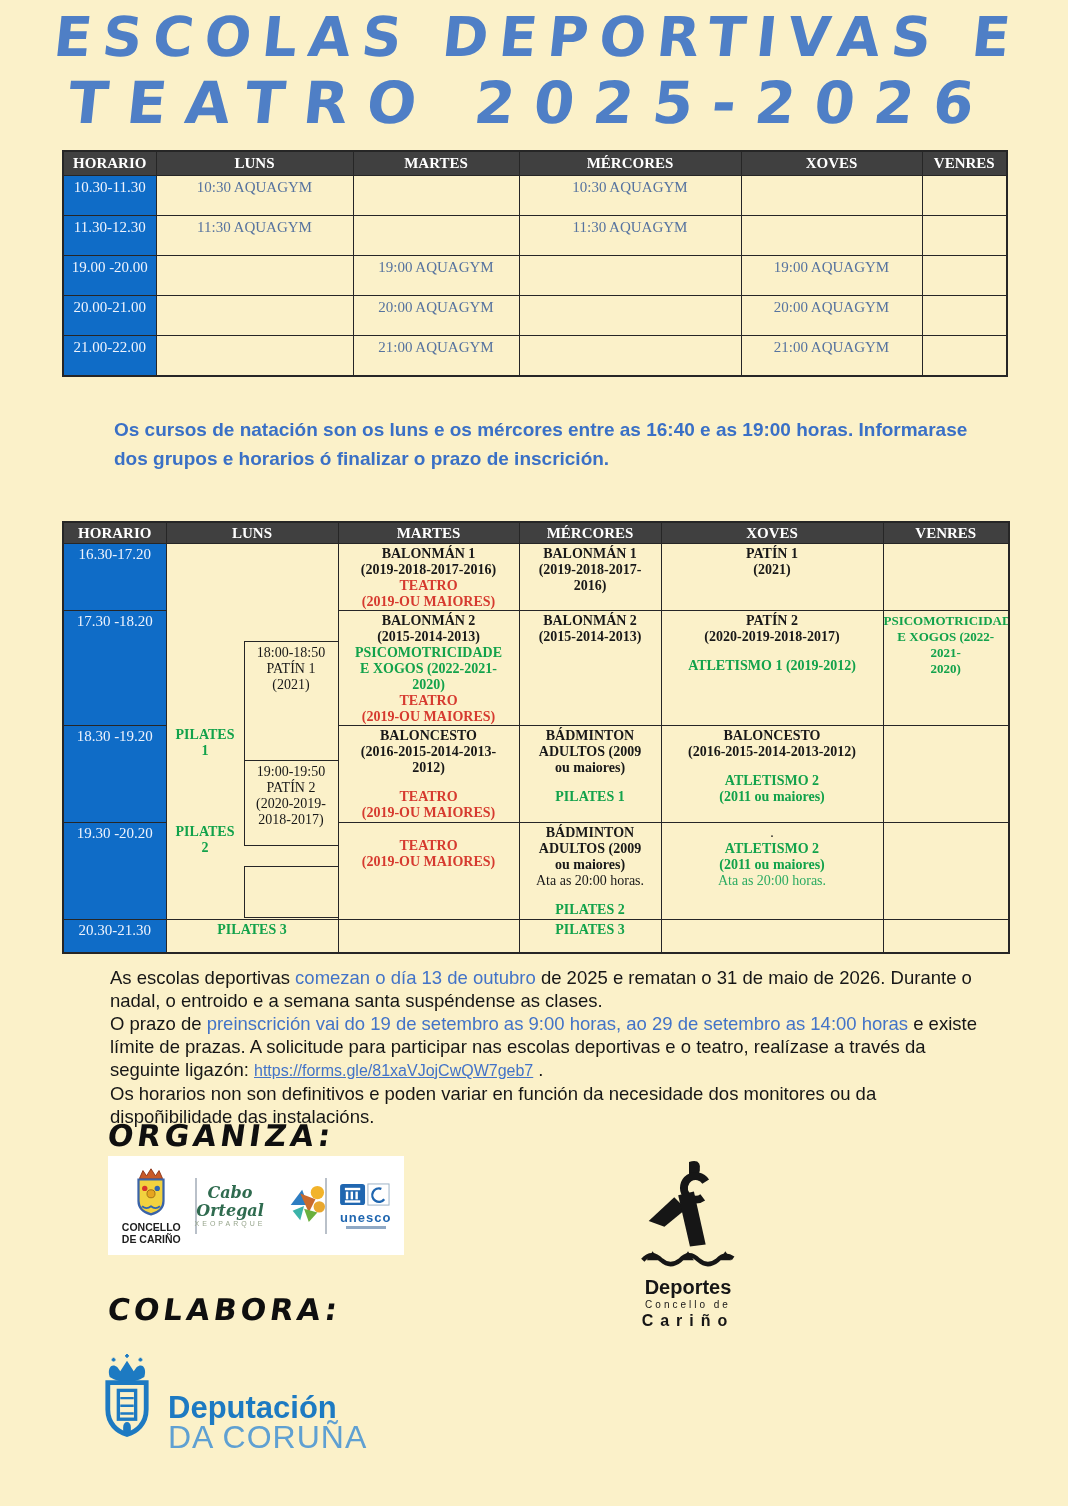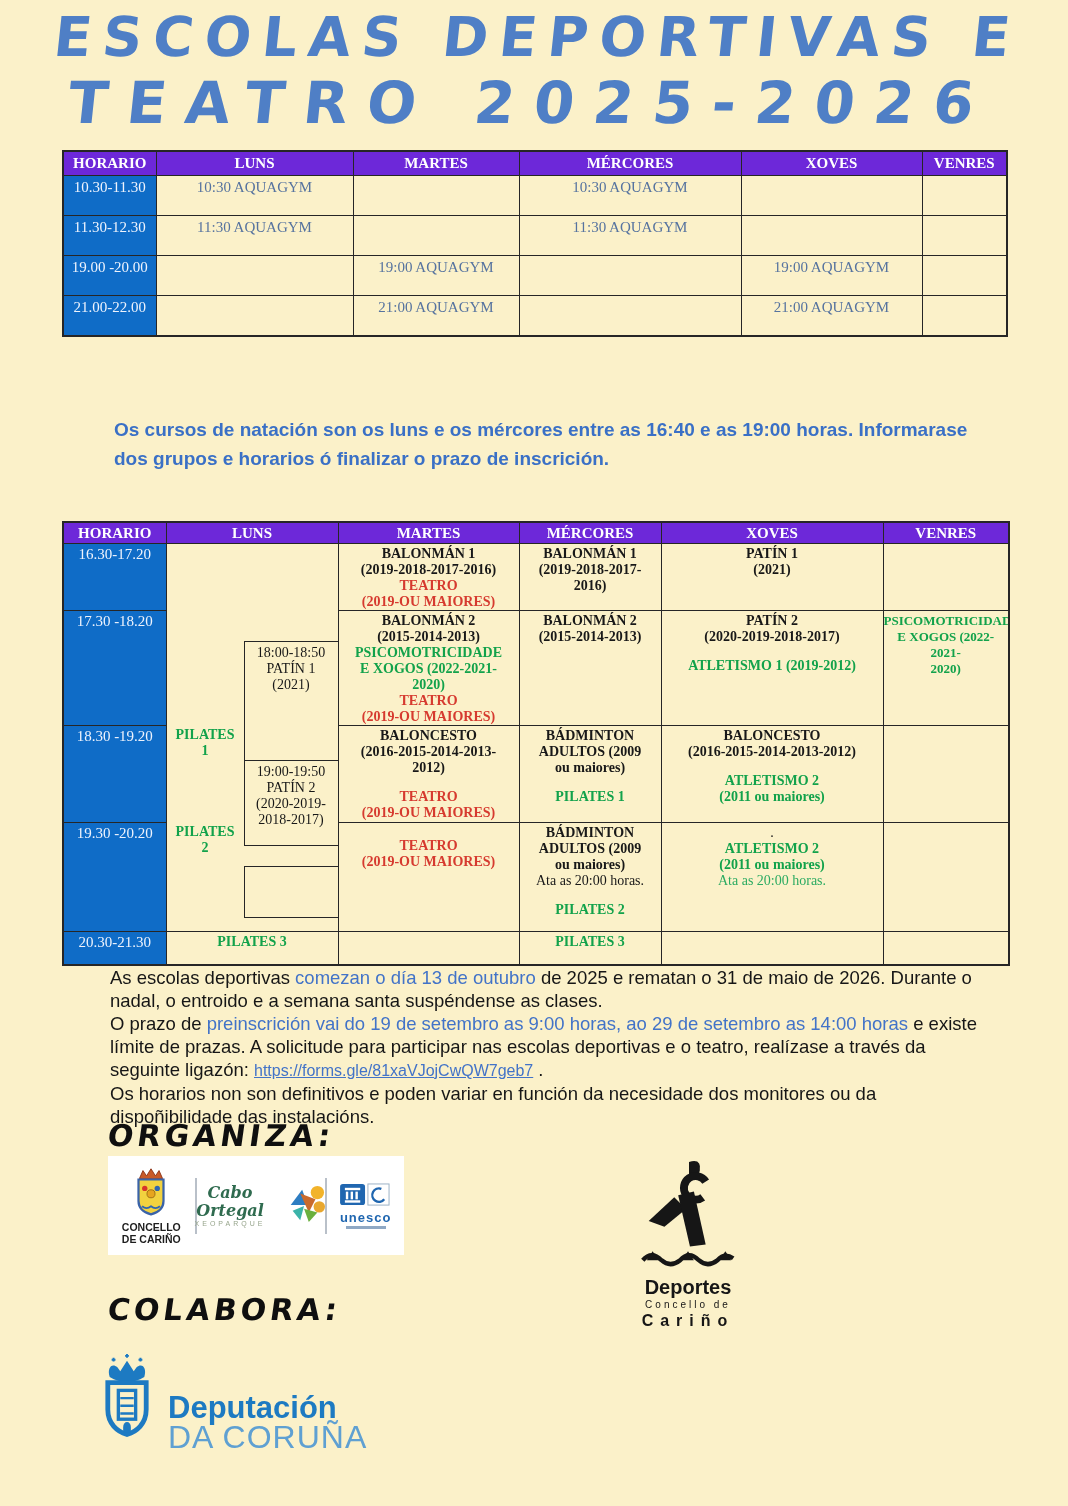--- a/index.html
+++ b/index.html
@@ -19,21 +19,21 @@
     font-size:55px;line-height:66px;letter-spacing:11px;
     transform:skewX(-6deg);
   }
   .title .l2{letter-spacing:19px;font-size:58px}
 
   
   table{border-collapse:collapse;table-layout:fixed;position:absolute;background:transparent}
   th,td{border:1.4px solid #262626;padding:0;overflow:hidden}
   table{border:2px solid #262626}
   th{
-    background:#6d28d9;color:#ffffff;
+    background:#404040;color:#ffffff;
     font-size:15px;font-weight:bold;text-align:center;
   }
   td.hcol{
     background:#0f6cc7;color:#eef3fd;
     font-size:15px;text-align:center;vertical-align:top;padding-top:3px;
   }
 
   
   .t1{left:62px;top:150px;width:944px}
   .t1 th{height:23px}
@@ -172,20 +172,28 @@
         <td class="c">11:30 AQUAGYM</td>
         <td class="c"></td>
         <td class="c"></td>
       </tr>
       <tr>
         <td class="hcol">19.00 -20.00</td>
         <td class="c"></td>
         <td class="c">19:00 AQUAGYM</td>
         <td class="c"></td>
         <td class="c">19:00 AQUAGYM</td>
+        <td class="c"></td>
+      </tr>
+      <tr>
+        <td class="hcol">20.00-21.00</td>
+        <td class="c"></td>
+        <td class="c">20:00 AQUAGYM</td>
+        <td class="c"></td>
+        <td class="c">20:00 AQUAGYM</td>
         <td class="c"></td>
       </tr>
       <tr>
         <td class="hcol">21.00-22.00</td>
         <td class="c"></td>
         <td class="c">21:00 AQUAGYM</td>
         <td class="c"></td>
         <td class="c">21:00 AQUAGYM</td>
         <td class="c"></td>
       </tr>
@@ -302,21 +310,21 @@
           </td>
         <td>
             <div class="ln k">BALONCESTO</div>
             <div class="ln k">(2016-2015-2014-2013-2012)</div>
             <div class="ln sp">&nbsp;</div>
             <div class="ln g">ATLETISMO 2</div>
             <div class="ln g">(2011 ou maiores)</div>
           </td>
         <td class="venres"></td>
       </tr>
-      <tr style="height:109px">
+      <tr style="height:97px">
         <td class="hcol">19.30 -20.20</td>
         <td>
             <div class="ln sp">&nbsp;</div>
             <div class="ln r">TEATRO</div>
             <div class="ln r">(2019-OU MAIORES)</div>
           </td>
         <td>
             <div class="ln k">BÁDMINTON</div>
             <div class="ln k">ADULTOS (2009</div>
             <div class="ln k">ou maiores)</div>

